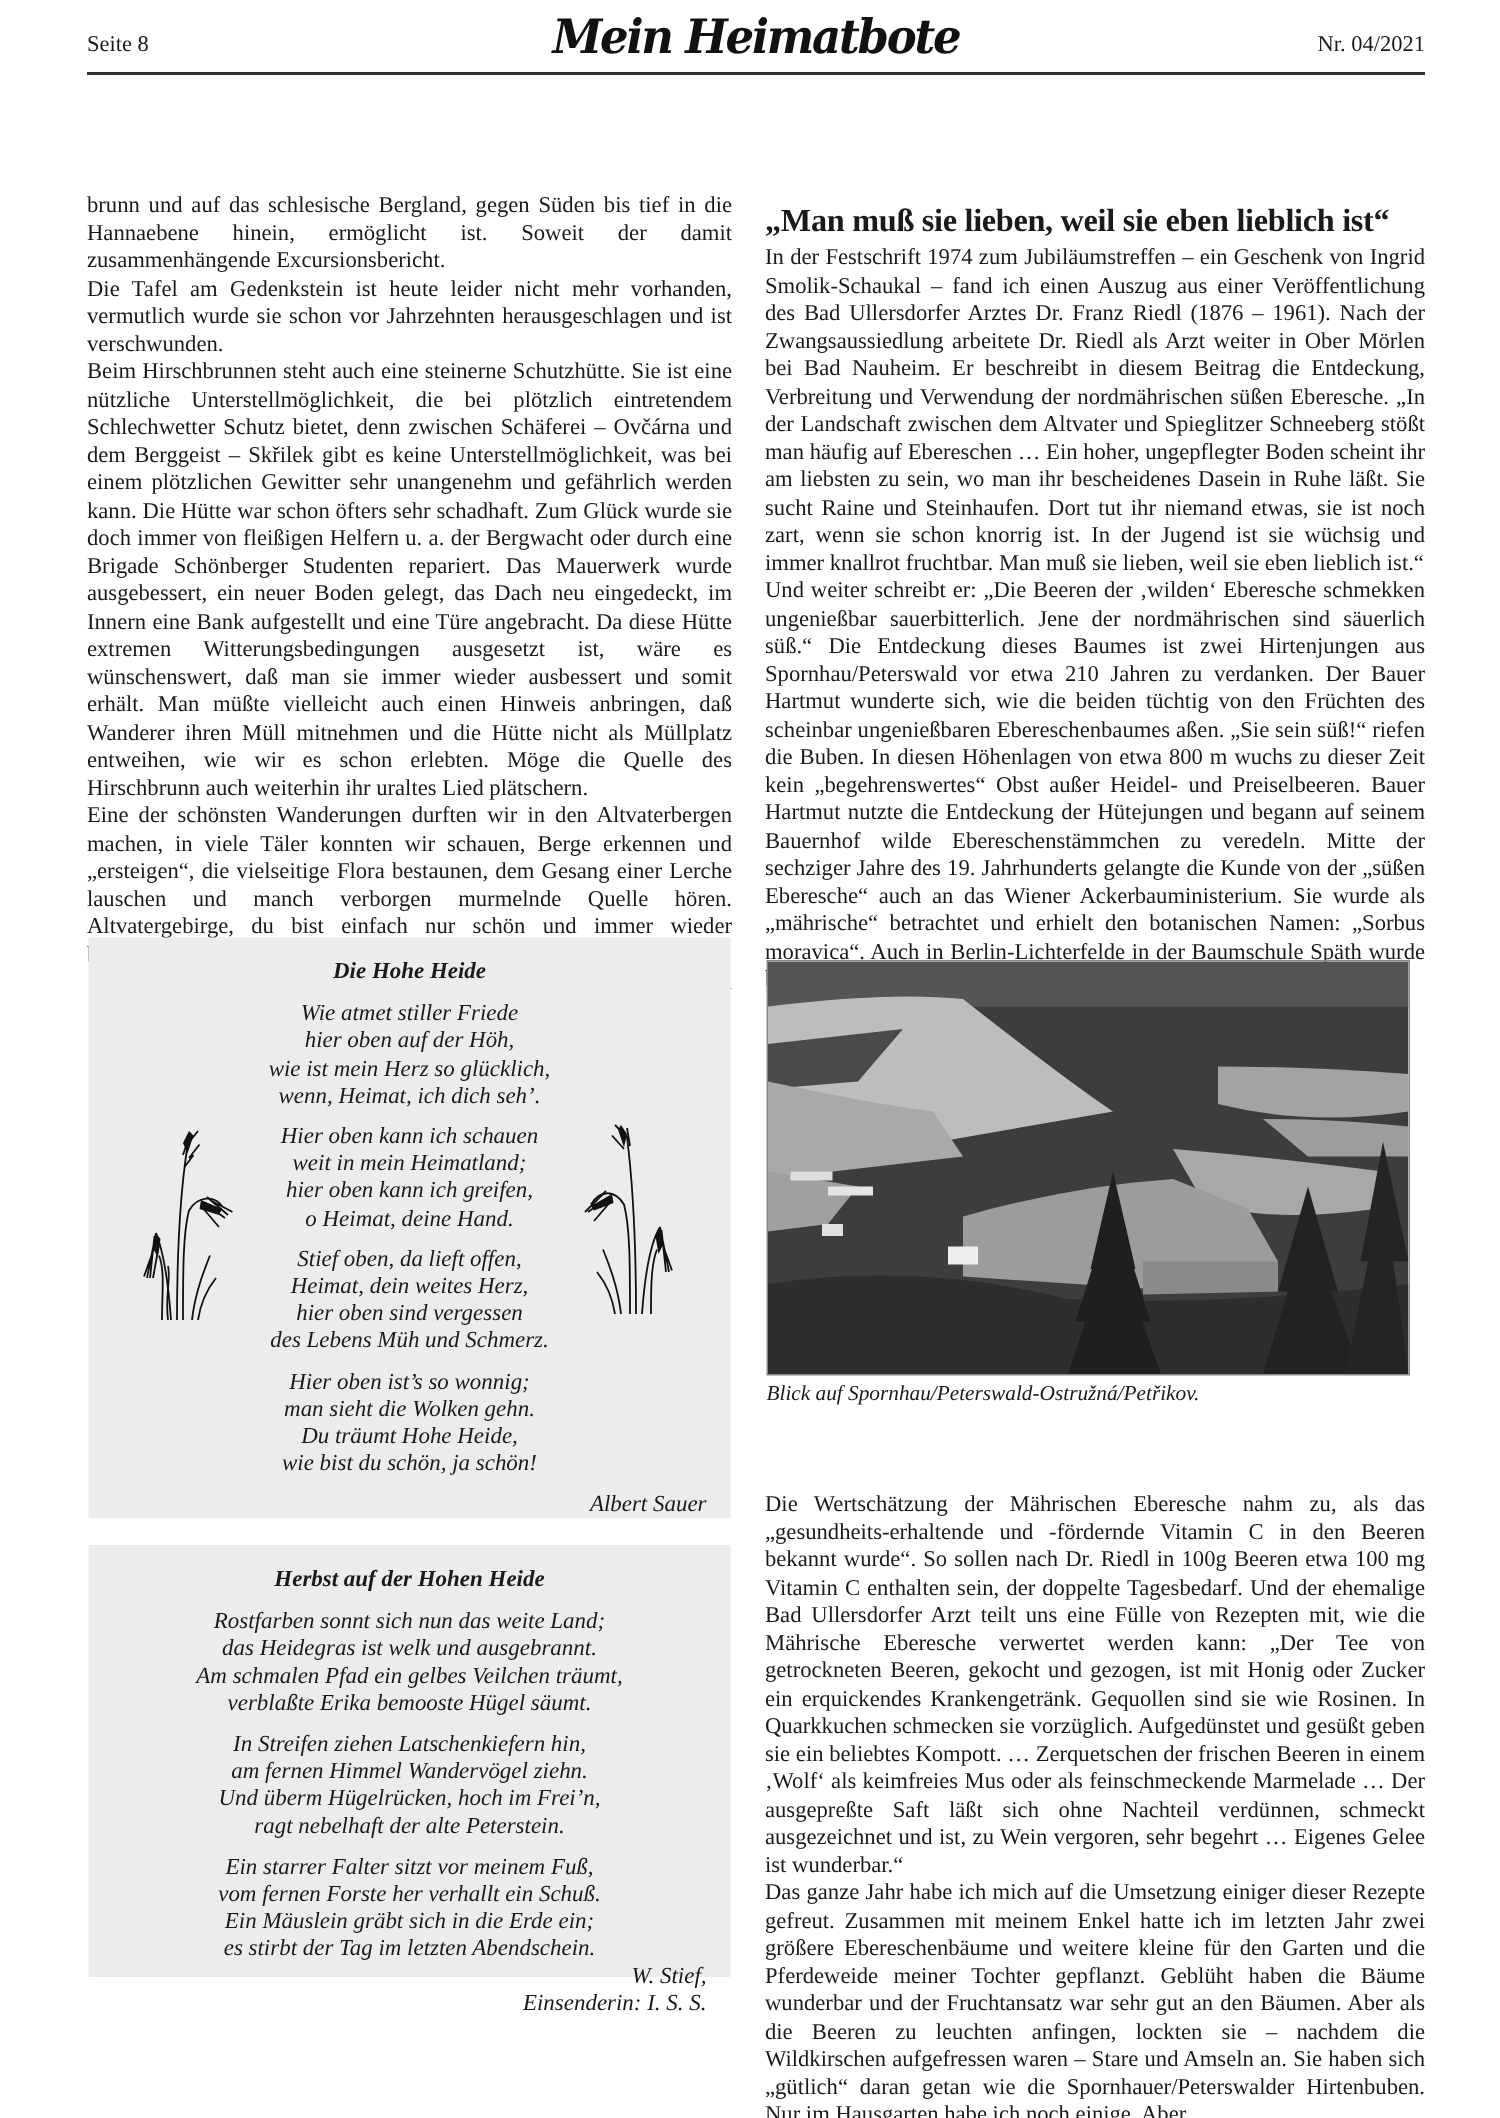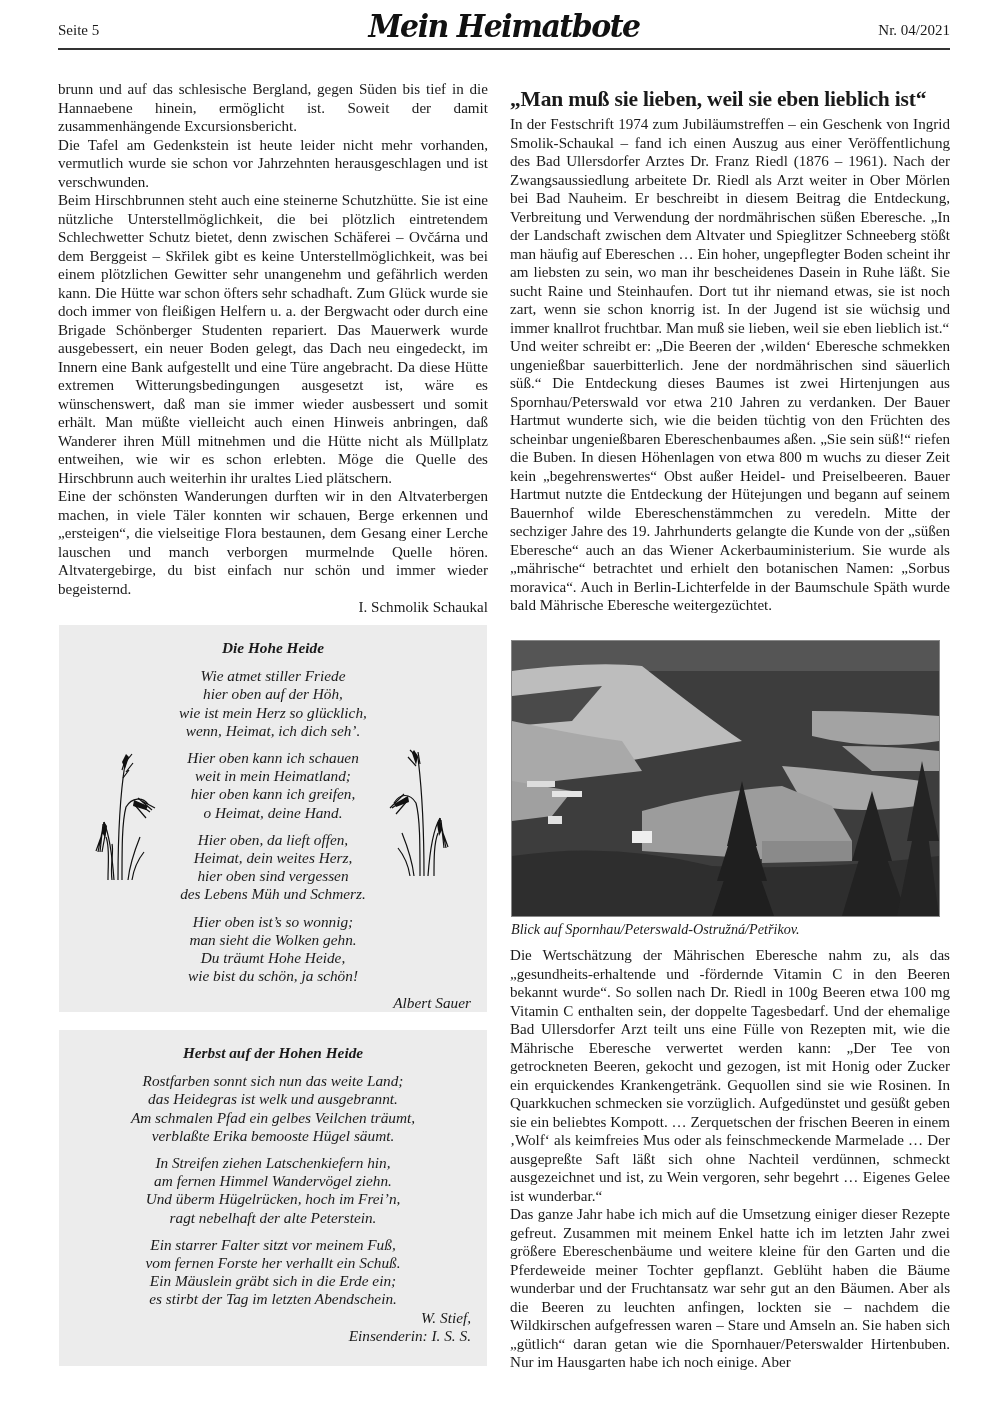--- a/index.html
+++ b/index.html
@@ -1,45 +1,45 @@
 <!DOCTYPE html>
 <html><head>
 <meta charset="utf-8">
 <style>
   html, body { margin: 0; padding: 0; background: #ffffff; }
   body { width: 1000px; height: 1412px; position: relative; overflow: hidden; font-family: "Liberation Serif", "DejaVu Serif", serif; color: #1a1a1a; }
   .header { position: absolute; left: 58px; top: 0; width: 892px; height: 48px; border-bottom: 2px solid #333; }
   .page-no { position: absolute; left: 0; top: 22px; font-size: 15px; }
   .issue-no { position: absolute; right: 0; top: 22px; font-size: 15px; text-align: center; }
   .masthead { position: absolute; left: 0; right: 0; top: 8px; text-align: center; font-family: "DejaVu Serif", serif; font-weight: bold; font-style: italic; font-size: 30px; letter-spacing: -1.5px; transform: scaleY(1.05); color: #111; }
-  .col { position: absolute; font-size: 15.1px; line-height: 18.5px; text-align: justify; }
+  .col { position: absolute; font-size: 15.1px; line-height: 18.5px; text-align: justify; margin-top: 48px; }
   .col-left { left: 58px; top: 80px; width: 430px; }
   .col-right { left: 510px; top: 80px; width: 440px; }
   .col p { margin: 0; }
   .signature { text-align: right; }
   .article-title { font-weight: bold; font-size: 21.5px; line-height: 26px; text-align: left; margin: 6px 0 3px 0; letter-spacing: -0.2px; }
   .poem-box { position: absolute; left: 59px; width: 428px; background: #ececec; font-style: italic; font-size: 15.3px; line-height: 18.2px; text-align: center; }
   .poem1 { top: 625px; height: 387px; }
-  .poem2 { top: 1030px; height: 336px; }
+  .poem2 { top: 1030px; height: 288px; }
   .poem-title { font-weight: bold; margin-top: 14px; margin-bottom: 10px; }
   .stanza { margin-bottom: 9px; }
   .stanza div { white-space: nowrap; }
   .poem-author { text-align: right; padding-right: 16px; }
   .grass { position: absolute; }
   .grass-left { left: 88px; top: 752px; }
   .grass-right { left: 388px; top: 748px; }
   .photo { position: absolute; left: 511px; top: 640px; width: 427px; height: 275px; overflow: hidden; border: 1px solid #888; }
   .caption { position: absolute; left: 511px; top: 921px; font-style: italic; font-size: 14.2px; }
   .col-right2 { left: 510px; top: 946px; width: 440px; }
 </style>
 </head>
 <body>
 
 <div class="header">
-  <div class="page-no">Seite 5</div>
+  <div class="page-no">Seite 8</div>
   <div class="masthead">Mein Heimatbote</div>
   <div class="issue-no">Nr. 04/2021</div>
 </div>
 
 <div class="col col-left">
   <p>brunn und auf das schlesische Bergland, gegen Süden bis tief in die Hannaebene hinein, ermöglicht ist. Soweit der damit zusammenhängende Excursionsbericht.</p>
   <p>Die Tafel am Gedenkstein ist heute leider nicht mehr vorhanden, vermutlich wurde sie schon vor Jahrzehnten herausgeschlagen und ist verschwunden.</p>
   <p>Beim Hirschbrunnen steht auch eine steinerne Schutzhütte. Sie ist eine nützliche Unterstellmöglichkeit, die bei plötzlich eintretendem Schlechwetter Schutz bietet, denn zwischen Schäferei – Ovčárna und dem Berggeist – Skřilek gibt es keine Unterstellmöglichkeit, was bei einem plötzlichen Gewitter sehr unangenehm und gefährlich werden kann. Die Hütte war schon öfters sehr schadhaft. Zum Glück wurde sie doch immer von fleißigen Helfern u. a. der Bergwacht oder durch eine Brigade Schönberger Studenten repariert. Das Mauerwerk wurde ausgebessert, ein neuer Boden gelegt, das Dach neu eingedeckt, im Innern eine Bank aufgestellt und eine Türe angebracht. Da diese Hütte extremen Witterungsbedingungen ausgesetzt ist, wäre es wünschenswert, daß man sie immer wieder ausbessert und somit erhält. Man müßte vielleicht auch einen Hinweis anbringen, daß Wanderer ihren Müll mitnehmen und die Hütte nicht als Müllplatz entweihen, wie wir es schon erlebten. Möge die Quelle des Hirschbrunn auch weiterhin ihr uraltes Lied plätschern.</p>
   <p>Eine der schönsten Wanderungen durften wir in den Altvaterbergen machen, in viele Täler konnten wir schauen, Berge erkennen und „ersteigen“, die vielseitige Flora bestaunen, dem Gesang einer Lerche lauschen und manch verborgen murmelnde Quelle hören. Altvatergebirge, du bist einfach nur schön und immer wieder begeisternd.</p>
   <p class="signature">I. Schmolik Schaukal</p>
@@ -53,21 +53,21 @@
     <div>wie ist mein Herz so glücklich,</div>
     <div>wenn, Heimat, ich dich seh’.</div>
   </div>
   <div class="stanza">
     <div>Hier oben kann ich schauen</div>
     <div>weit in mein Heimatland;</div>
     <div>hier oben kann ich greifen,</div>
     <div>o Heimat, deine Hand.</div>
   </div>
   <div class="stanza">
-    <div>Hier oben, da lieft offen,</div>
+    <div>Stief oben, da lieft offen,</div>
     <div>Heimat, dein weites Herz,</div>
     <div>hier oben sind vergessen</div>
     <div>des Lebens Müh und Schmerz.</div>
   </div>
   <div class="stanza">
     <div>Hier oben ist’s so wonnig;</div>
     <div>man sieht die Wolken gehn.</div>
     <div>Du träumt Hohe Heide,</div>
     <div>wie bist du schön, ja schön!</div>
   </div>

